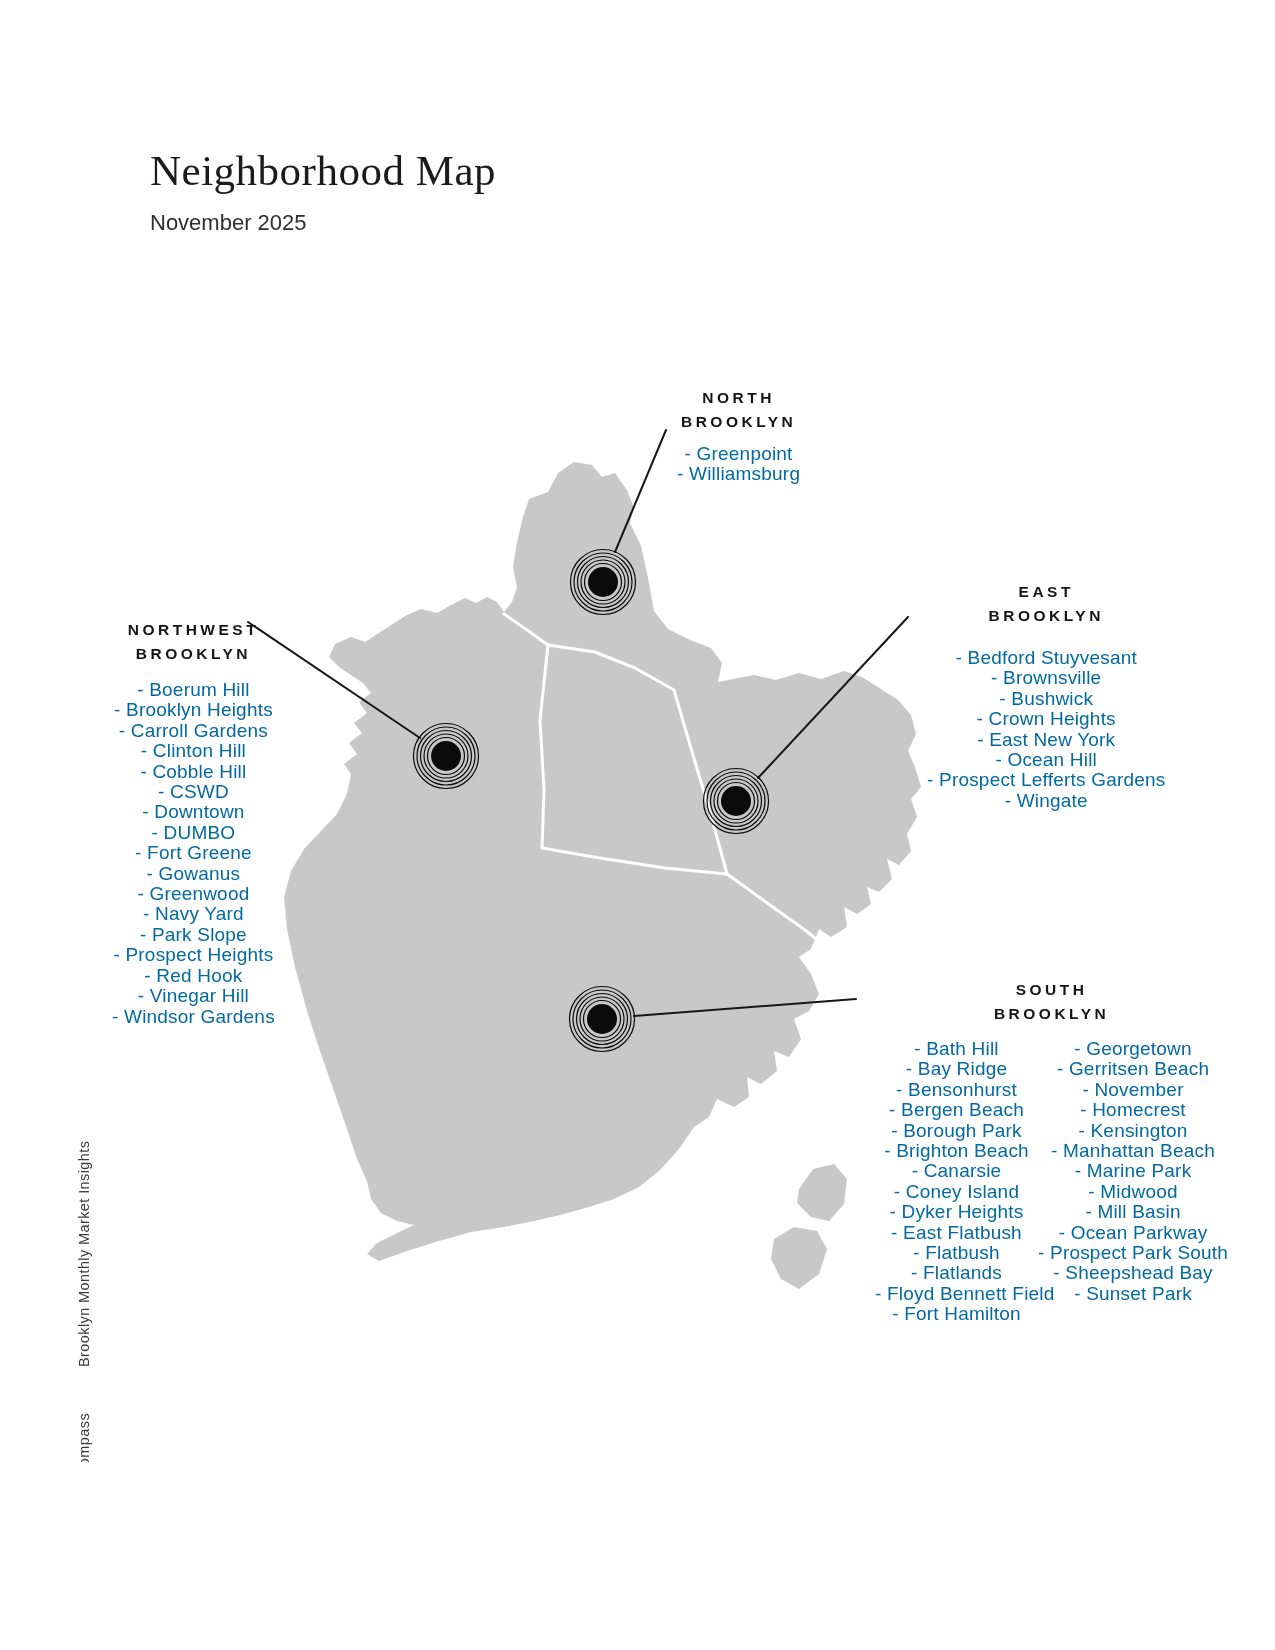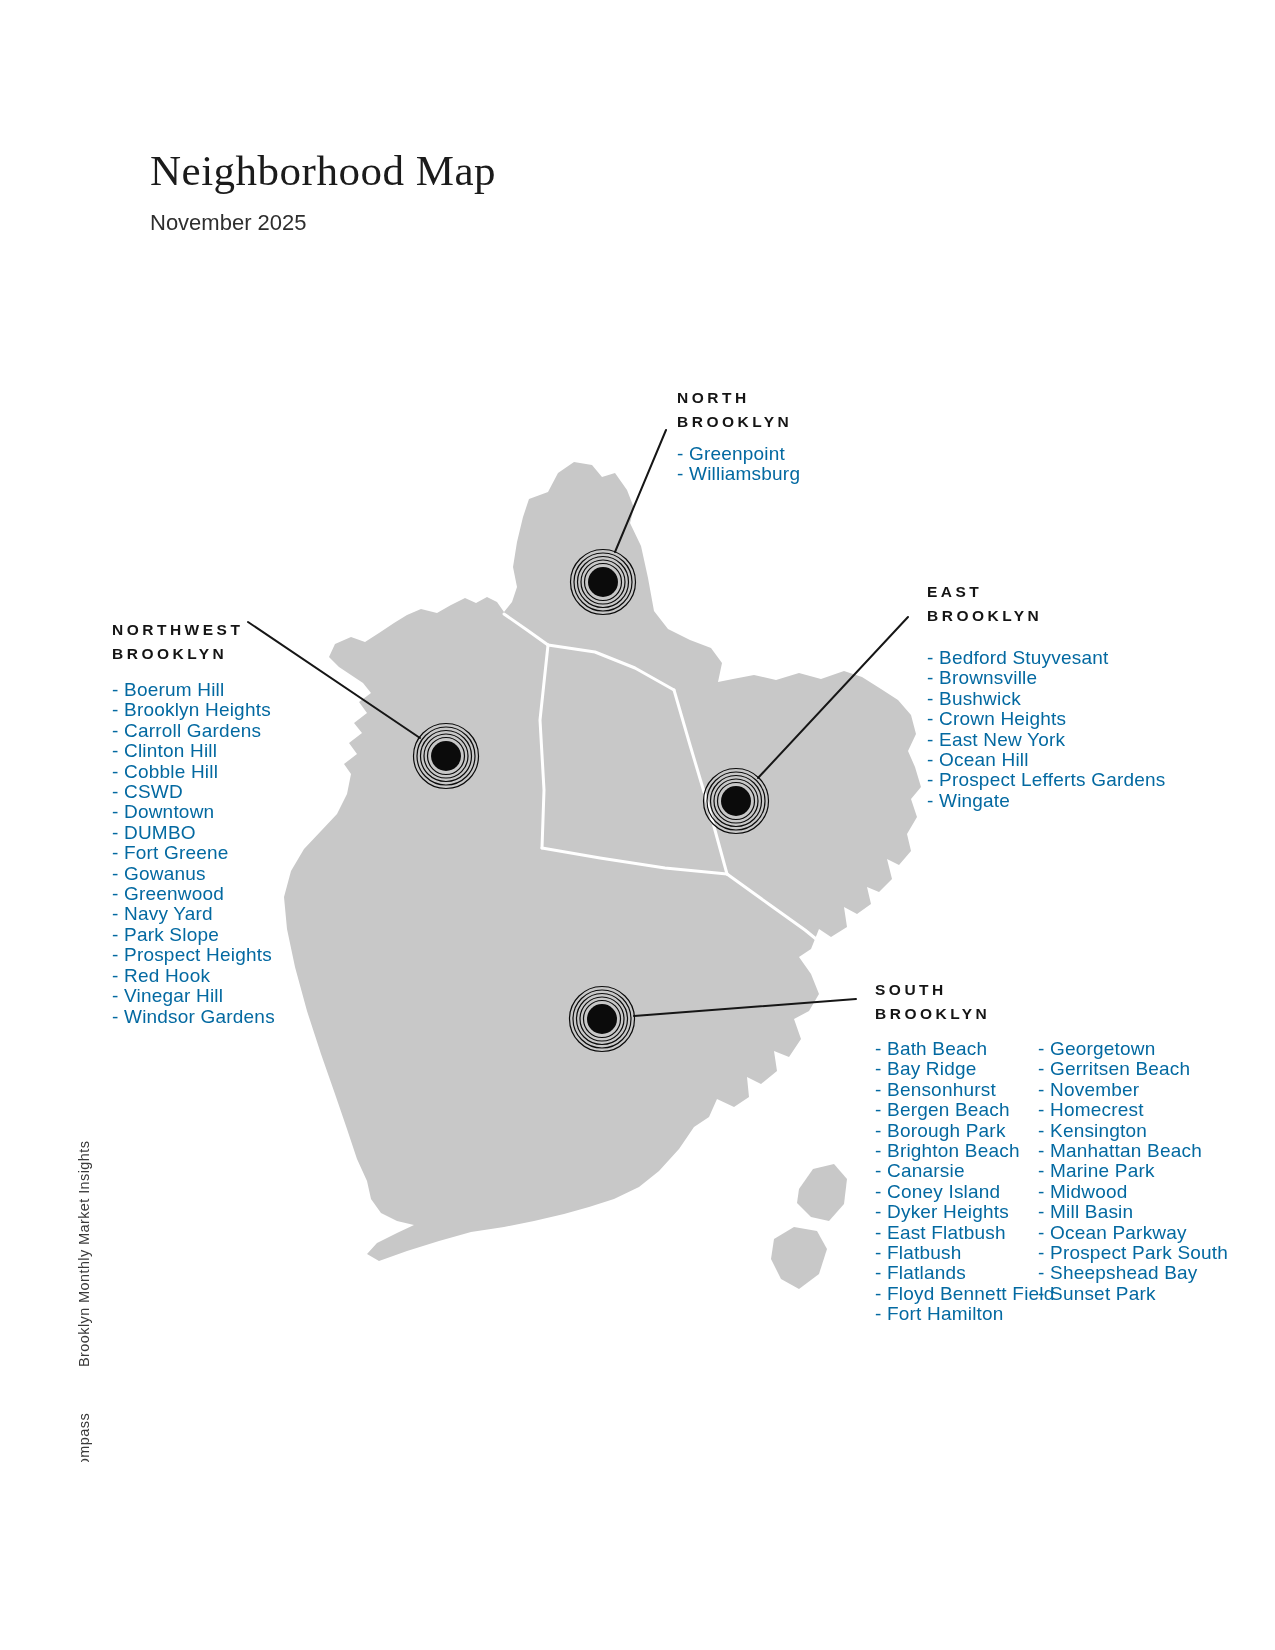--- a/index.html
+++ b/index.html
@@ -10,21 +10,21 @@
   .title {
     position:absolute; left:150px; top:146px;
     font-family:"Liberation Serif", serif; font-size:43px; font-weight:500;
     color:#1b1b1b; letter-spacing:0.5px; white-space:nowrap;
   }
   .subtitle {
     position:absolute; left:150px; top:210px;
     font-size:22px; color:#2e2e2e; white-space:nowrap;
   }
   .map-svg { position:absolute; left:0; top:0; }
-  .region-label { position:absolute; }
+  .region-label { position:absolute;text-align:center; }
   .region-heading {
     font-size:15.5px; font-weight:600; letter-spacing:3.5px;
     line-height:24px; color:#141414; white-space:nowrap;
   }
   .nb-list { }
   .nb-item {
     font-size:19px; line-height:20.4px; color:#0369a1;
     letter-spacing:0.2px; white-space:nowrap;
   }
   .list-north { margin-top:10px; }
@@ -182,21 +182,21 @@
         <div class="nb-item">- Prospect Lefferts Gardens</div>
         <div class="nb-item">- Wingate</div>
       </div>
   </div>
 
   <div class="region-label" style="left:875px; top:978px;">
     <div class="region-heading">SOUTH</div>
     <div class="region-heading">BROOKLYN</div>
     <div class="south-cols">
       <div class="nb-list south-col1">
-          <div class="nb-item">- Bath Beach</div>
+          <div class="nb-item">- Bath Hill</div>
           <div class="nb-item">- Bay Ridge</div>
           <div class="nb-item">- Bensonhurst</div>
           <div class="nb-item">- Bergen Beach</div>
           <div class="nb-item">- Borough Park</div>
           <div class="nb-item">- Brighton Beach</div>
           <div class="nb-item">- Canarsie</div>
           <div class="nb-item">- Coney Island</div>
           <div class="nb-item">- Dyker Heights</div>
           <div class="nb-item">- East Flatbush</div>
           <div class="nb-item">- Flatbush</div>

